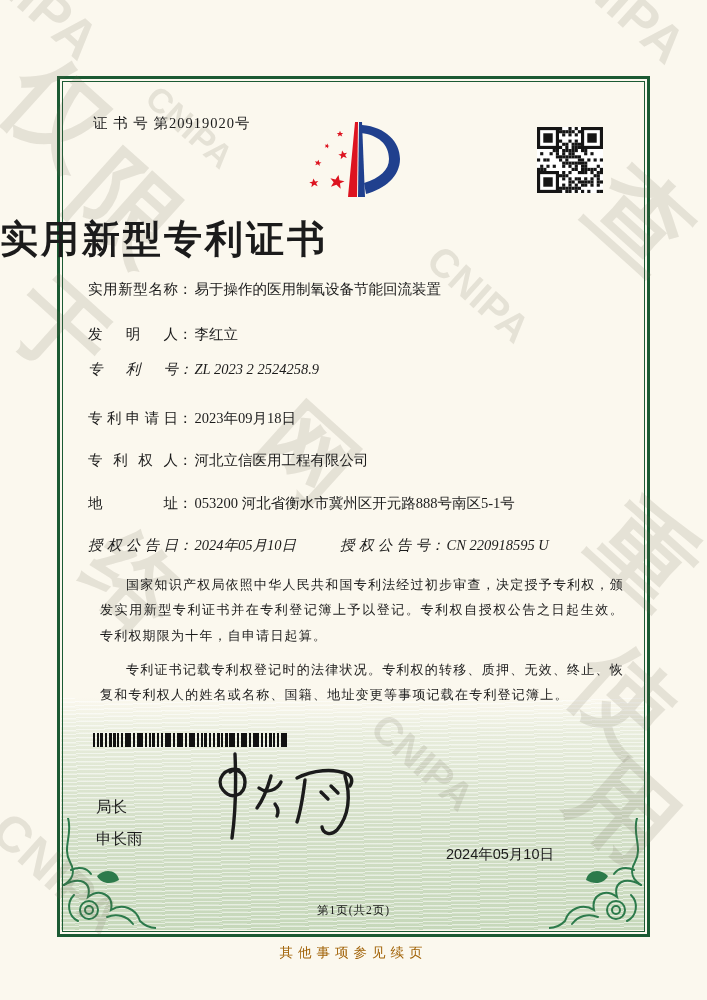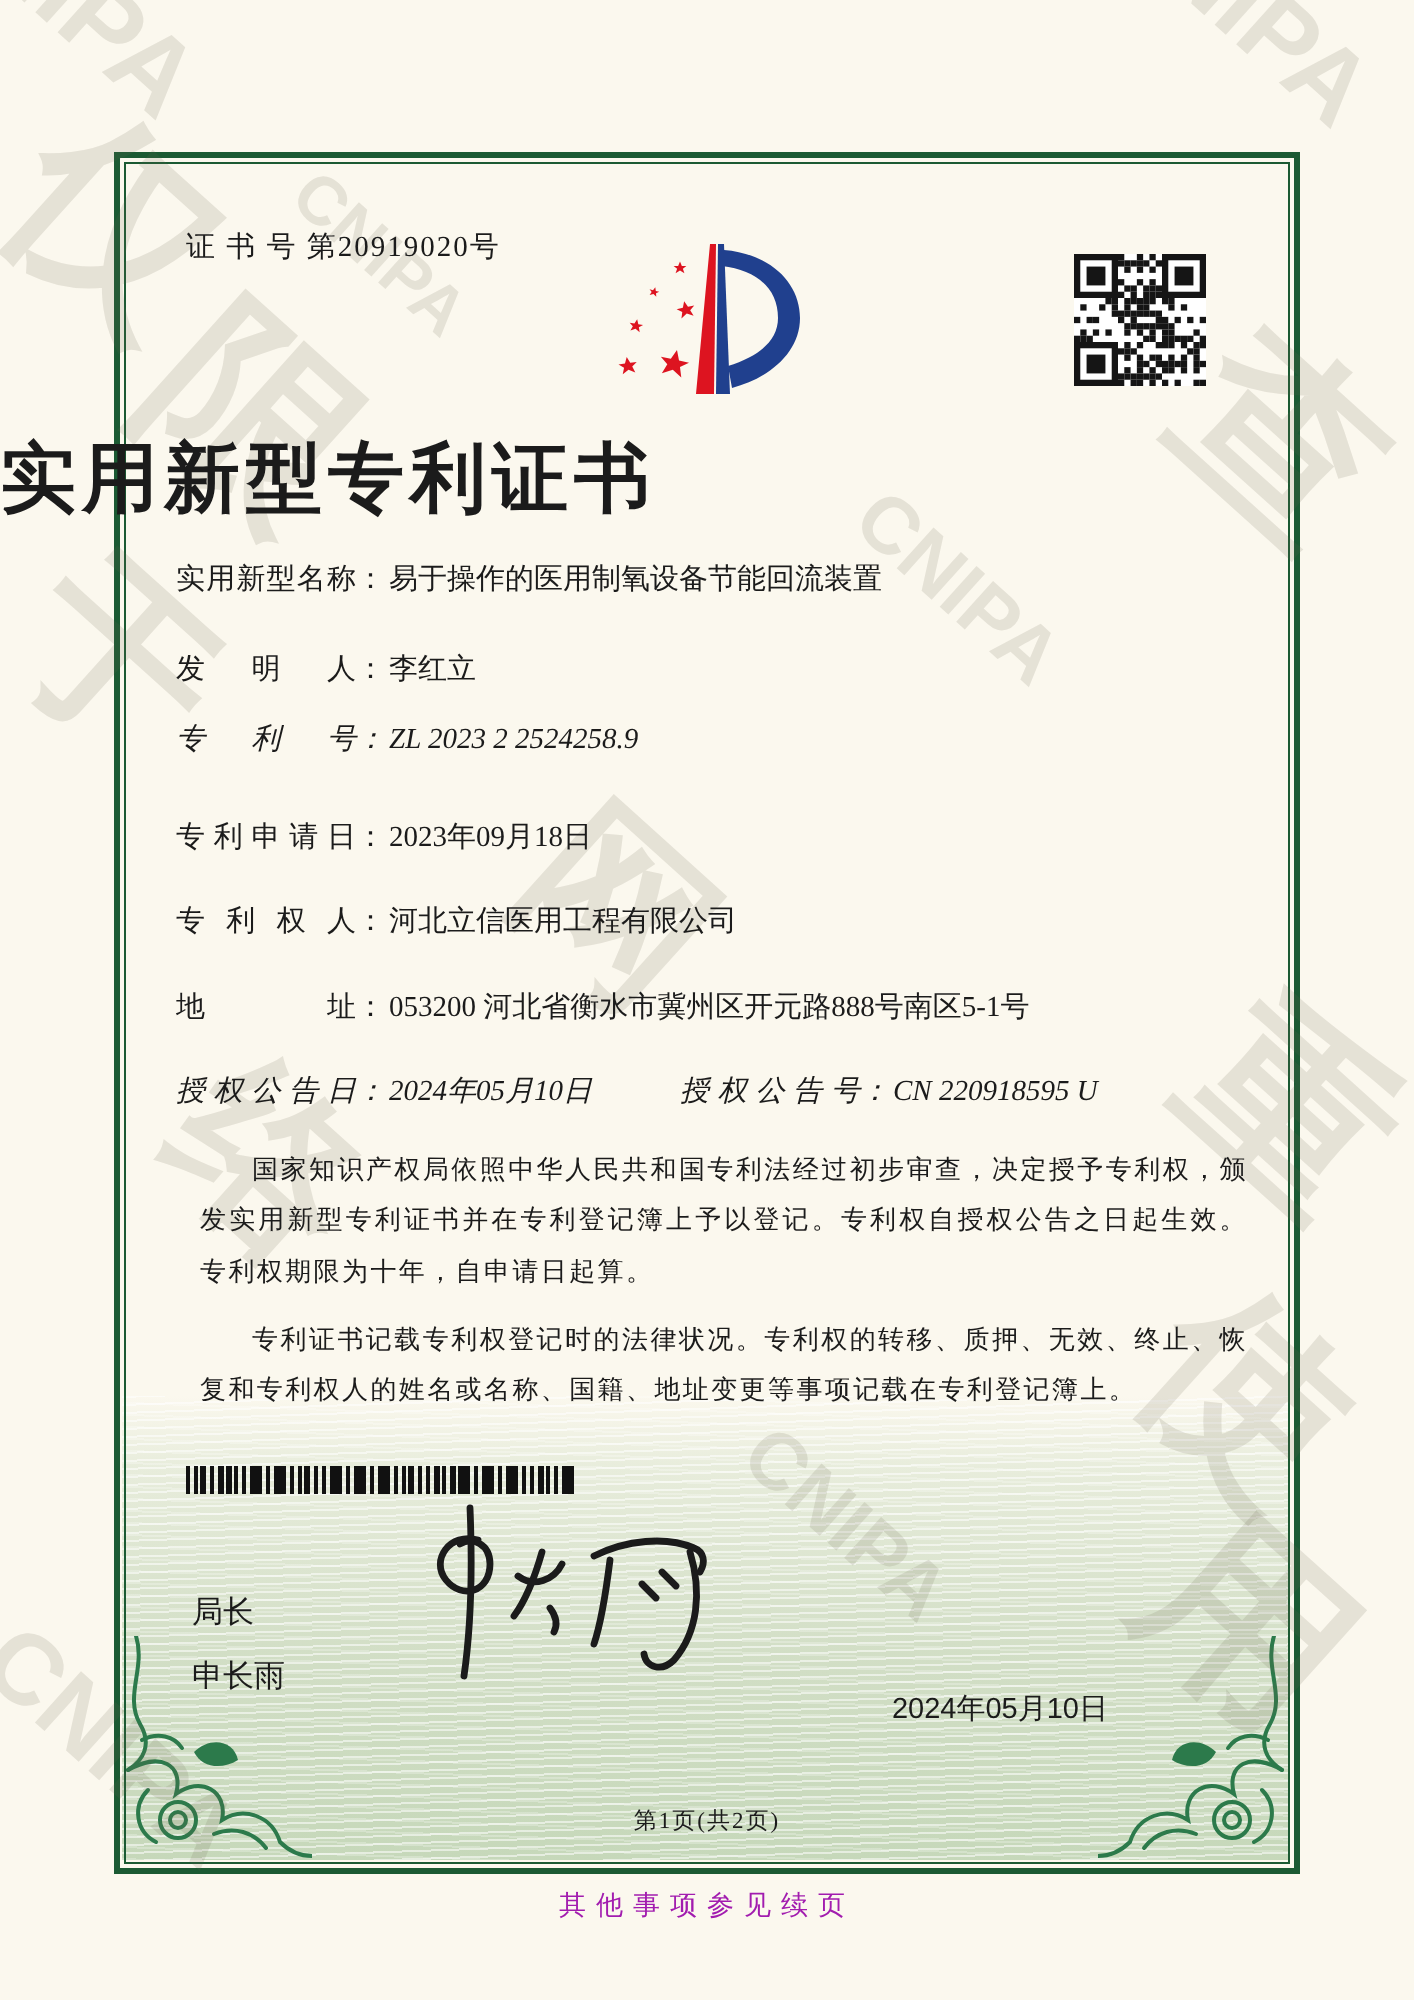--- a/index.html
+++ b/index.html
@@ -71,21 +71,21 @@
       repeating-linear-gradient(90deg,transparent 0 7px,#111 7px 10px,transparent 10px 13px),
       repeating-linear-gradient(90deg,transparent 0 17px,#111 17px 19px,transparent 19px 29px);}
   .commissioner{position:absolute;left:96px;top:791px;z-index:4;
     font-family:"Liberation Sans","DejaVu Sans",sans-serif;font-size:15.5px;line-height:2.05;}
   .signature{position:absolute;left:190px;top:748px;width:180px;height:95px;z-index:4;}
   .issue-date{position:absolute;left:410px;top:845px;width:180px;text-align:center;z-index:4;
     font-family:"Liberation Sans","DejaVu Sans",sans-serif;font-size:14.5px;}
   .page-info{position:absolute;left:0;right:0;top:903px;text-align:center;font-size:11.5px;
     letter-spacing:1px;z-index:4;}
   .continuation{position:absolute;left:0;right:0;top:944px;text-align:center;font-size:13.5px;
-    letter-spacing:5px;z-index:4;color:#a21caf;}
+    letter-spacing:5px;z-index:4;color:#a16207;}
 </style>
 </head>
 <body>
 
 <div class="page">
 
   <div class="green-band">
     <svg class="flourish left" viewBox="0 0 95 112" fill="none" stroke="#2c7a4b" stroke-width="2" stroke-linecap="round">
       <path d="M7,0 C12,16 1,30 9,44 C15,54 11,62 3,67"></path>
       <path d="M3,67 C19,58 31,64 27,79 C39,70 53,77 50,92 C61,85 75,90 79,103 C84,108 90,110 95,110"></path>

